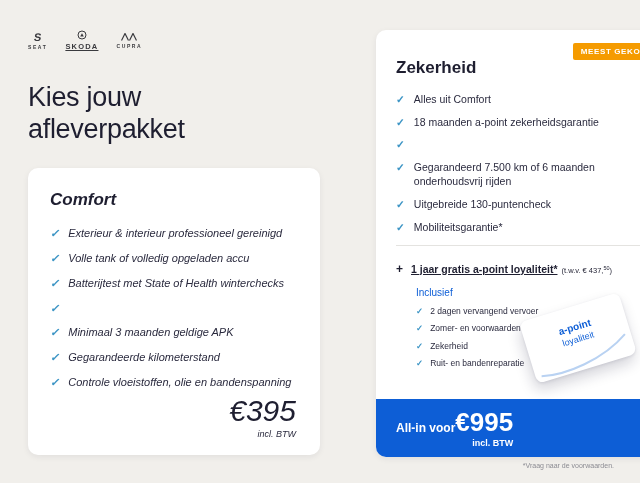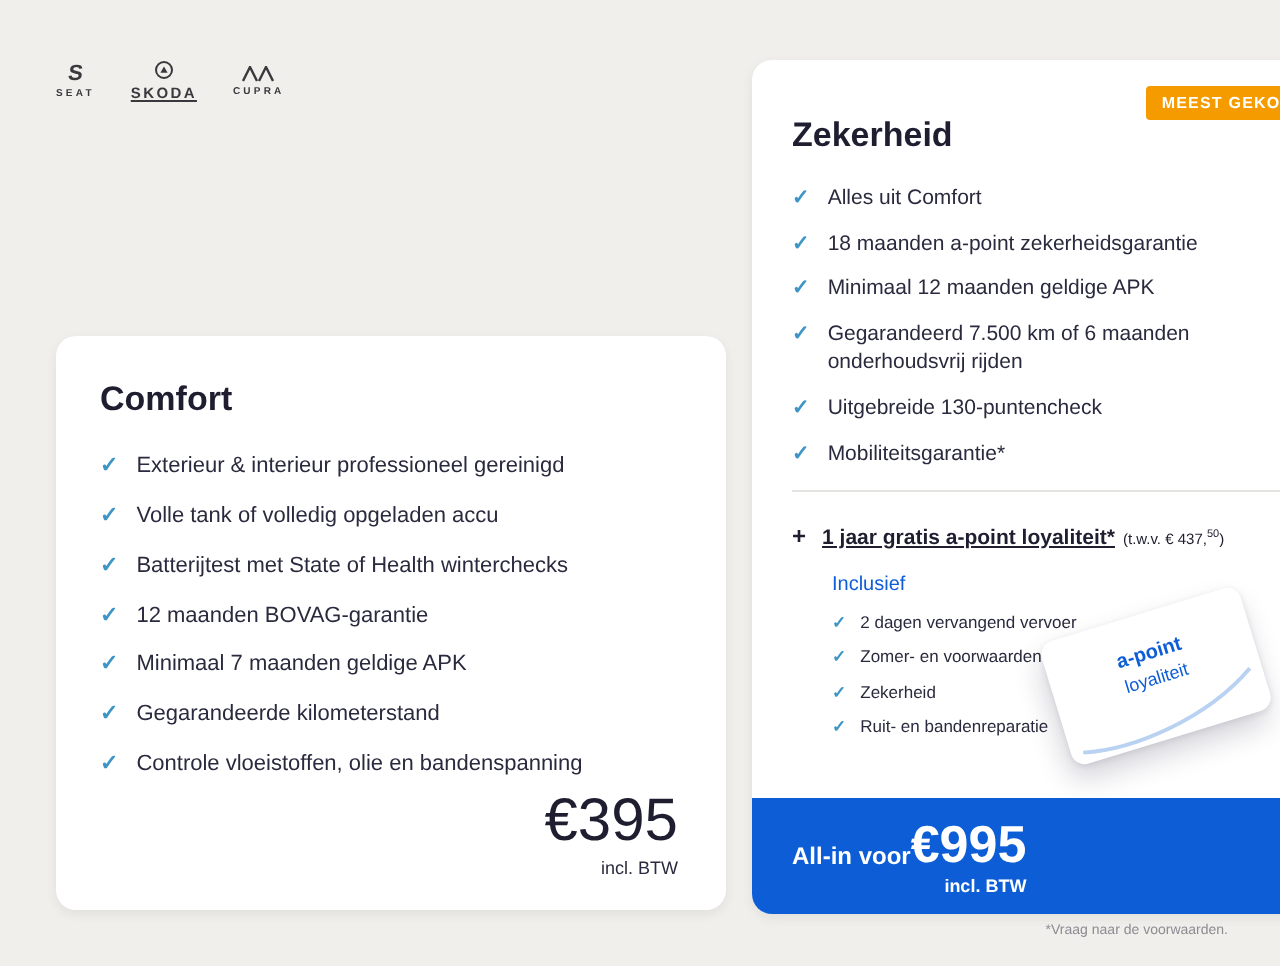--- a/index.html
+++ b/index.html
@@ -24,21 +24,21 @@
     font-weight:500; letter-spacing:-0.3px; color:var(--text-dark,#1e1e30); }
 
   
   .card { position:absolute; background:#fff; border-radius:10px; box-shadow:0 2px 6px rgba(25,25,60,0.07); }
   .card h2 { margin:0; font-size:17px; font-weight:700; color:var(--text-dark,#1e1e30); }
   .checklist { list-style:none; margin:0; padding:0; }
   .checklist li { display:flex; align-items:flex-start; gap:9px; }
   .check { color:var(--check-color,#3d95c5); font-weight:700; flex:0 0 auto; }
 
   
-  .comfort { left:28px; top:168px; width:335px; height:287px; padding:22px 22px 0; }
+  .comfort { left:28px; top:168px; width:292px; height:287px; padding:22px 22px 0;font-style:italic; }
   .comfort h2 { margin-bottom:16px; }
   .comfort .checklist li { font-size:11px; line-height:1.35; margin-bottom:10px; max-width:250px; color:#2a2a3e; }
   .comfort .check { font-size:11px; }
   .price-block { position:absolute; right:24px; bottom:16px; text-align:right; }
   .price { font-size:30px; font-weight:400; line-height:1; }
   .price-note { font-size:9px; margin-top:3px; color:#2a2a3e; }
 
   
   .zekerheid { left:344px; top:30px; width:304px; height:427px; padding:22px 20px 0;margin-left:32px; }
   .badge { position:absolute; top:13px; right:14px; background:var(--badge-orange,#f59b00); color:#fff;
@@ -99,43 +99,43 @@
     </div>
     <div class="brand">
       <svg width="16" height="8" viewBox="0 0 16 8">
         <path d="M0.5 7.5 L4 0.5 L7.5 7.5" fill="none" stroke="#3a3a3e" stroke-width="1.2"></path>
         <path d="M8.5 7.5 L12 0.5 L15.5 7.5" fill="none" stroke="#3a3a3e" stroke-width="1.2"></path>
       </svg>
       <span class="brand-caption">CUPRA</span>
     </div>
   </header>
 
+  <h1 class="heading"><span>Kies jouw</span><br><span>afleverpakket</span></h1>
 
   <section class="card comfort">
     <h2>Comfort</h2>
     <ul class="checklist">
       <li>
           <span class="check">✓</span>
           <span>Exterieur &amp; interieur professioneel gereinigd</span>
         </li>
       <li>
           <span class="check">✓</span>
           <span>Volle tank of volledig opgeladen accu</span>
         </li>
       <li>
           <span class="check">✓</span>
           <span>Batterijtest met State of Health winterchecks</span>
         </li>
       <li>
           <span class="check">✓</span>
-          <span>12 maanden BOVAG-garantie</span>
-        </li>
-      <li>
-          <span class="check">✓</span>
-          <span>Minimaal 7 maanden geldige APK</span>
+        </li>
+      <li>
+          <span class="check">✓</span>
+          <span>Minimaal 3 maanden geldige APK</span>
         </li>
       <li>
           <span class="check">✓</span>
           <span>Gegarandeerde kilometerstand</span>
         </li>
       <li>
           <span class="check">✓</span>
           <span>Controle vloeistoffen, olie en bandenspanning</span>
         </li>
     </ul>
@@ -152,21 +152,20 @@
       <li>
           <span class="check">✓</span>
           <span>Alles uit Comfort</span>
         </li>
       <li>
           <span class="check">✓</span>
           <span>18 maanden a-point zekerheidsgarantie</span>
         </li>
       <li>
           <span class="check">✓</span>
-          <span>Minimaal 12 maanden geldige APK</span>
         </li>
       <li>
           <span class="check">✓</span>
           <span>Gegarandeerd 7.500 km of 6 maanden onderhoudsvrij rijden</span>
         </li>
       <li>
           <span class="check">✓</span>
           <span>Uitgebreide 130-puntencheck</span>
         </li>
       <li>

